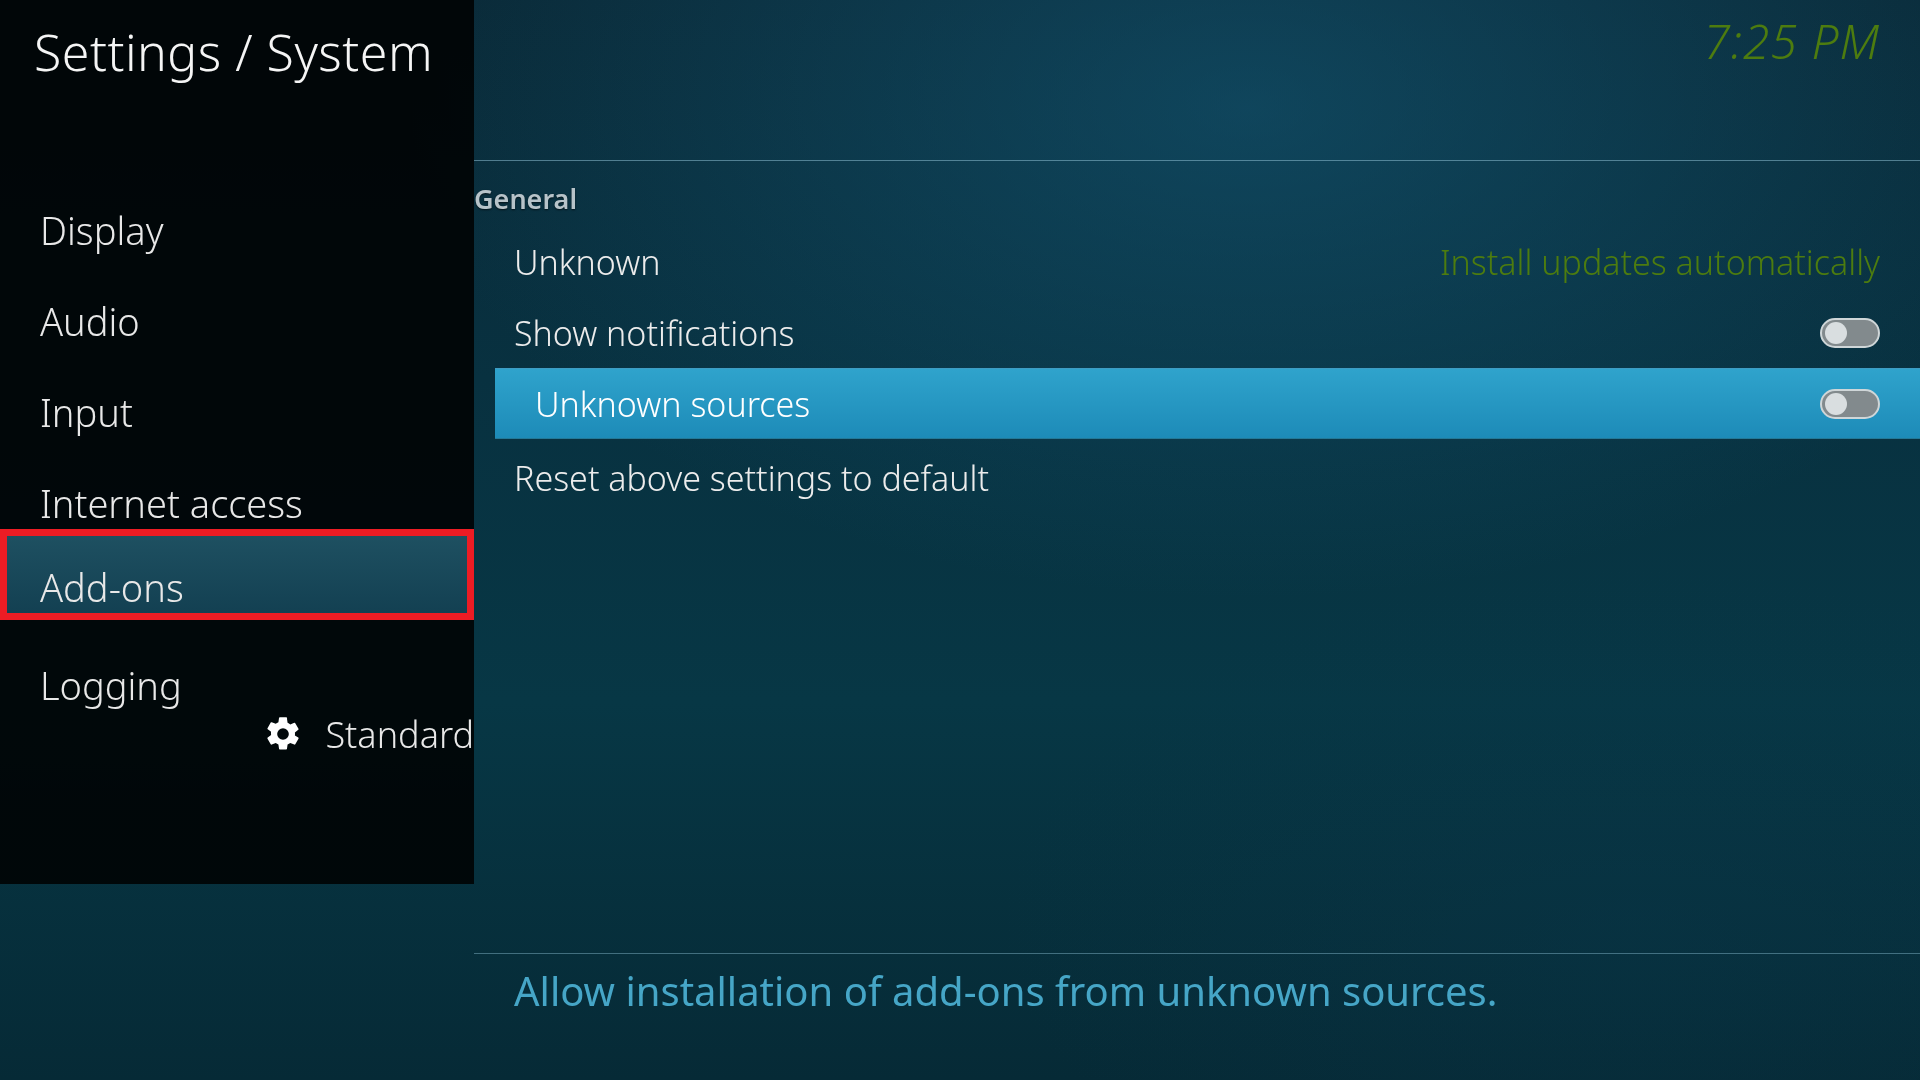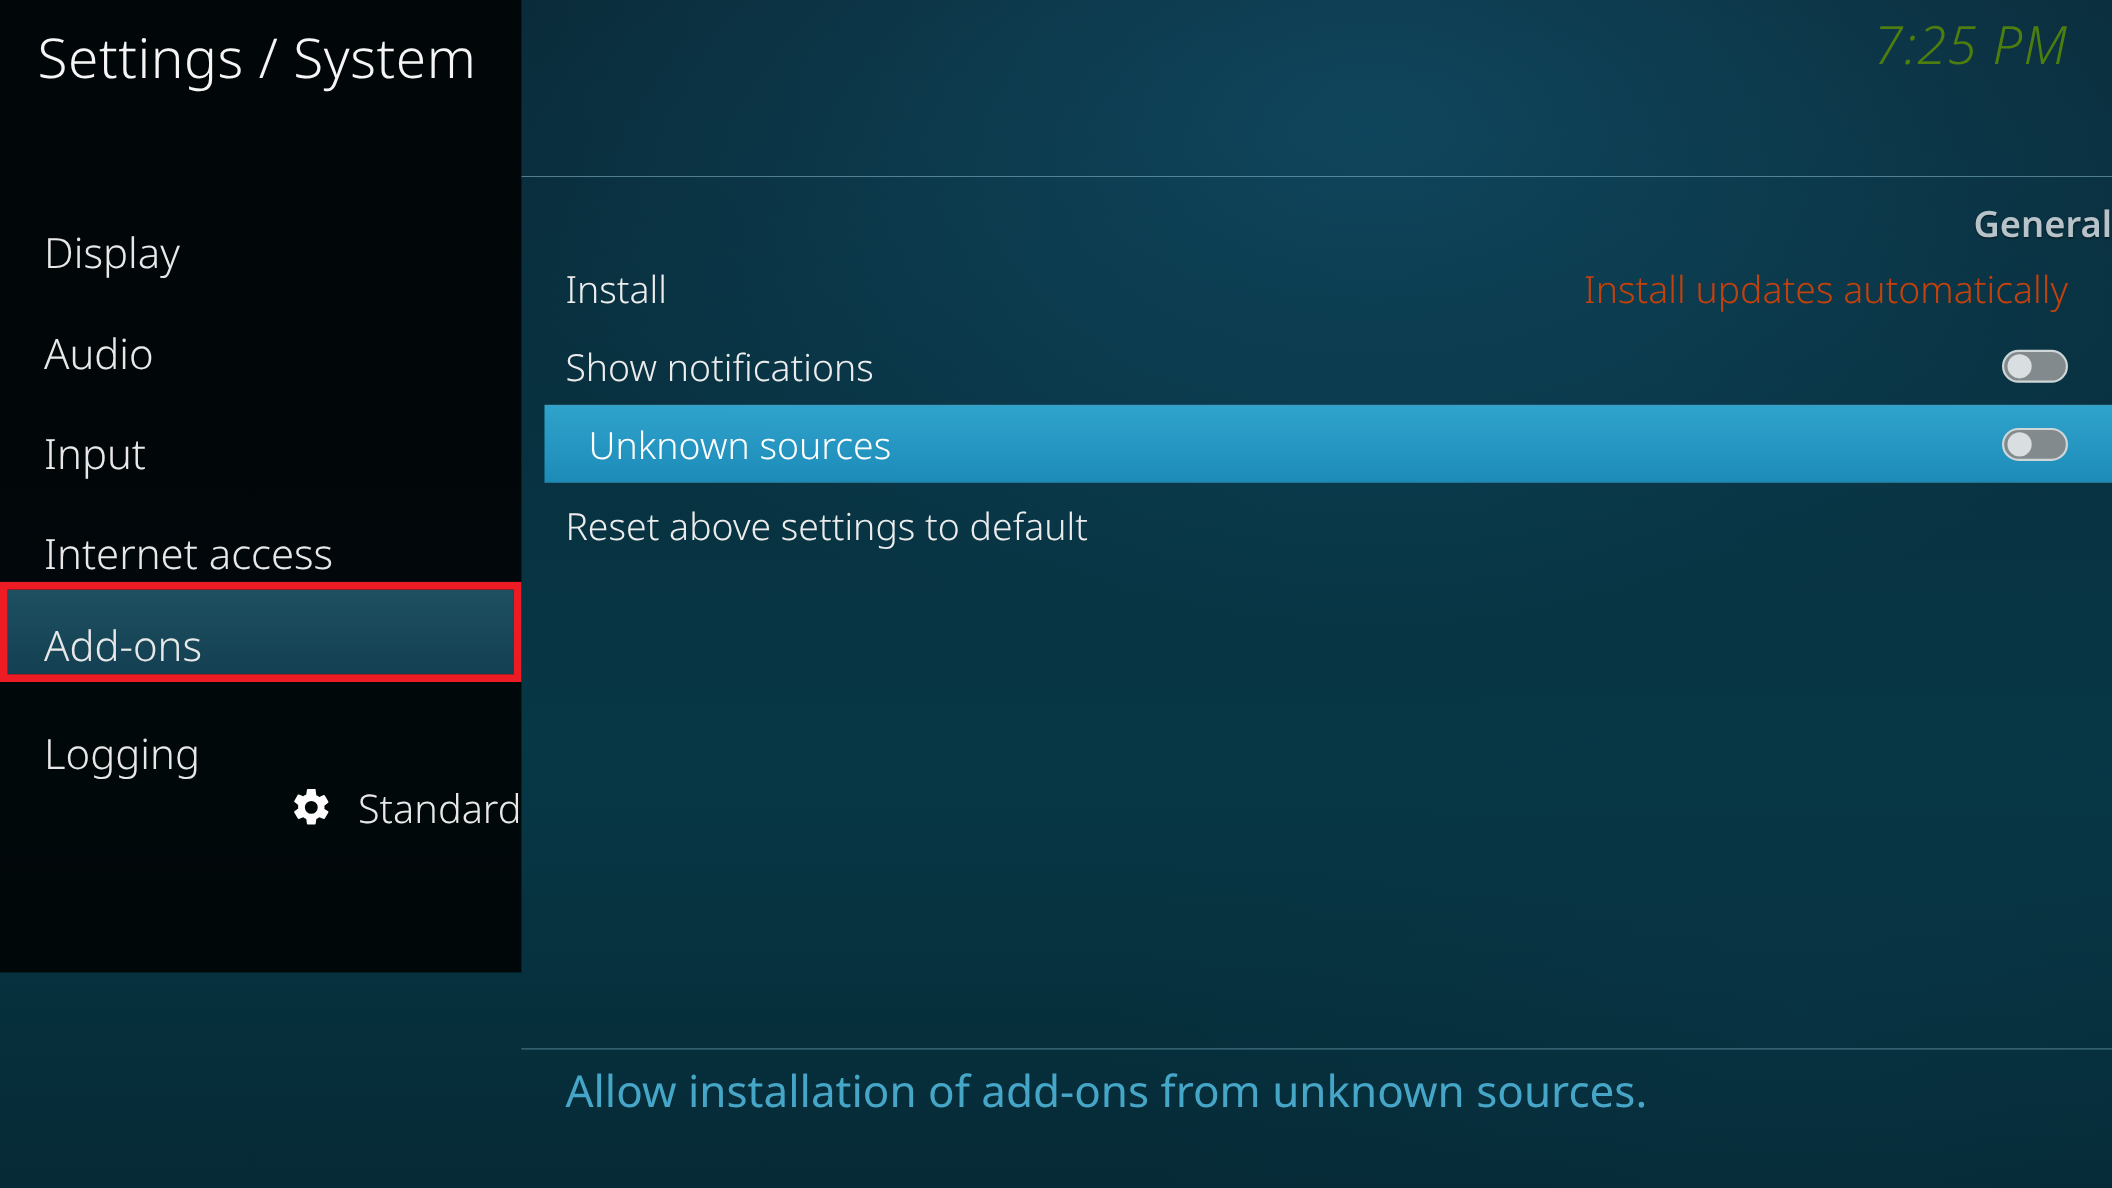--- a/index.html
+++ b/index.html
@@ -48,37 +48,37 @@
   
   .content {
     position: absolute; left: 474px; top: 160px; right: 0; bottom: 0;
   }
   .top-divider {
     position: absolute; left: 0; right: 0; top: 0;
     border-top: 1px solid rgba(140,190,210,0.55);
   }
   .section-header {
     position: absolute; left: 0; right: 0; top: 20px;
-    text-align: right; font-size: 33px; font-weight: 600;
+    text-align: left; font-size: 27px; font-weight: 600;
     color: #b7c3c9;
     text-shadow: 0 1px 2px rgba(0,0,0,0.6);
   }
   .rows { position: absolute; left: 0; right: 0; top: 66px; }
   .setting-row {
     height: 71px; display: flex; align-items: center; justify-content: space-between;
     padding: 0 40px 0 40px; font-size: 34px; color: #ececec; font-weight: 300;
     cursor: pointer;
   }
   .setting-row.highlight {
     background: linear-gradient(180deg, #2fa3cc 0%, #1d8bb8 100%);
     border-top: 1px solid rgba(255,255,255,0.15);
     border-bottom: 1px solid rgba(0,0,0,0.25);
     margin-left: 21px;
   }
-  .setting-row .value-text { font-size: 34px; color: #c2410c; }
+  .setting-row .value-text { font-size: 34px; color: #4d7c0f; }
   .setting-row.highlight .value-text,
   .setting-row.highlight .label { color: #ffffff; }
 
   
   .toggle {
     width: 60px; height: 30px; border-radius: 15px;
     background: #828a8d; position: relative; flex-shrink: 0;
     border: 2px solid #cfd6d8;
   }
   .toggle .knob {
@@ -135,21 +135,21 @@
 
 <div class="clock">7:25 PM</div>
 
 <div class="content">
   <div class="top-divider"></div>
   <div class="section-header">General</div>
 
   <div class="rows">
 
     <div class="setting-row">
-      <span class="label">Install</span>
+      <span class="label">Unknown</span>
       <span class="value-text">Install updates automatically</span>
     </div>
 
     <div class="setting-row">
       <span class="label">Show notifications</span>
       <span class="toggle">
         <span class="knob"></span>
       </span>
     </div>
 

